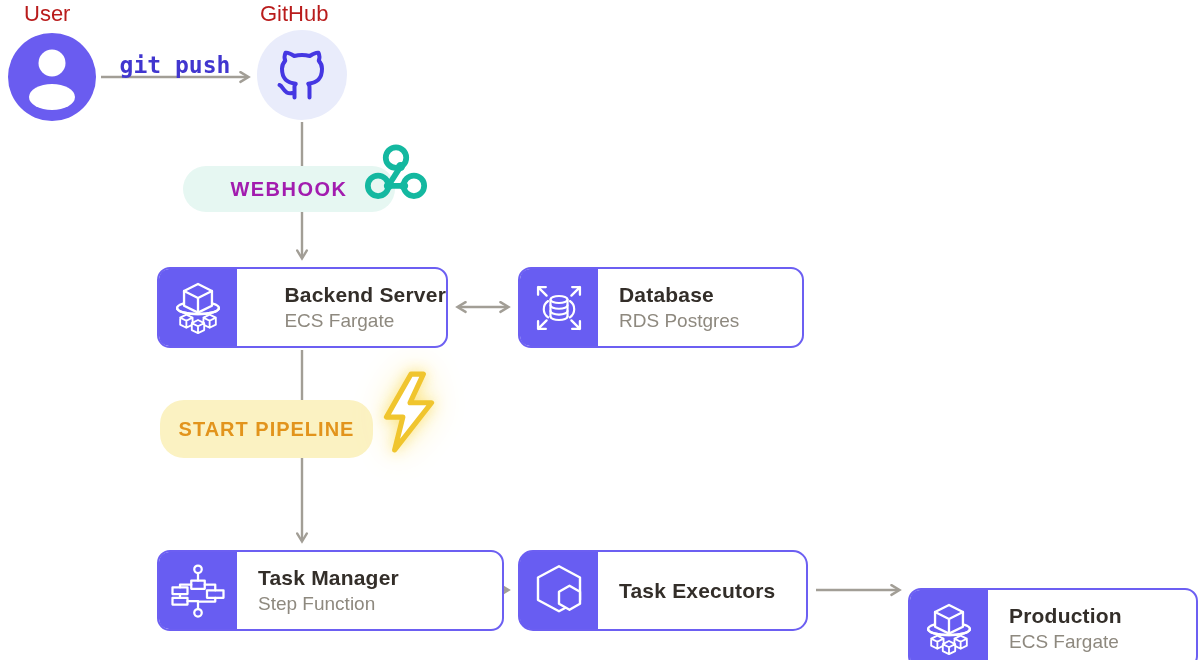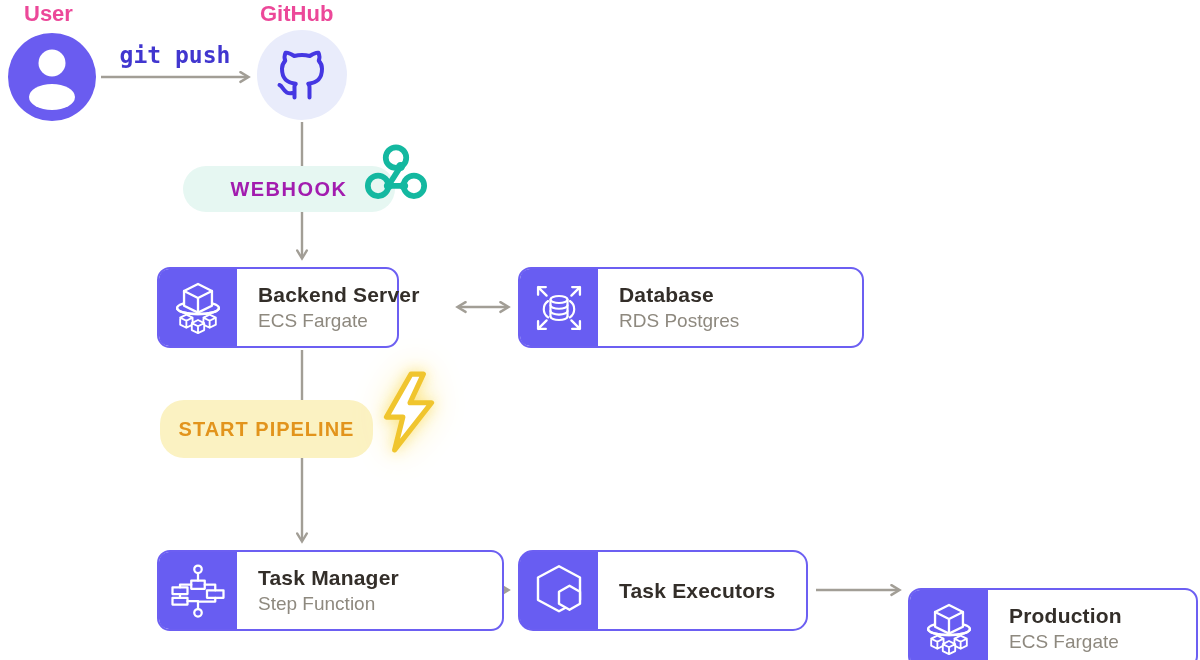--- a/index.html
+++ b/index.html
@@ -2,27 +2,27 @@
 <html><head>
 <meta charset="utf-8">
 <style>
   html,body{margin:0;padding:0;background:#fff;}
   .canvas{
     position:relative;width:1200px;height:660px;background:#ffffff;overflow:hidden;
     font-family:"Liberation Sans", sans-serif;
   }
   .layer{position:absolute;left:0;top:0;}
   
-  .actor-label{position:absolute;font-size:22px;font-weight:700;color:#ec4899;z-index:3;}
+  .actor-label{position:absolute;font-size:22px;font-weight:400;color:#b91c1c;z-index:3;}
   
   .avatar{position:absolute;left:8px;top:33px;width:88px;height:88px;z-index:3;}
   .gh-bubble{position:absolute;left:257px;top:30px;width:90px;height:90px;border-radius:50%;
     background:#e9ecfb;display:flex;align-items:center;justify-content:center;z-index:3;}
   
-  .git-push{position:absolute;left:96px;top:42px;width:158px;text-align:center;
+  .git-push{position:absolute;left:96px;top:52px;width:158px;text-align:center;
     font-family:"DejaVu Sans Mono","Liberation Mono",monospace;font-size:23px;font-weight:700;
     color:#4136cf;z-index:3;}
   
   .connectors{z-index:2;}
   
   .pill{position:absolute;display:flex;align-items:center;justify-content:center;
     font-weight:700;z-index:3;}
   .pill-webhook{left:183px;top:166px;width:212px;height:46px;border-radius:23px;
     background:#e6f7f2;color:#a21caf;font-size:20px;letter-spacing:1.5px;}
   .pill-start{left:160px;top:400px;width:213px;height:58px;border-radius:24px;
@@ -98,41 +98,41 @@
         <line x1="38" y1="70" x2="62" y2="70"></line>
       </g>
       <g fill="#14b8a0">
         <circle cx="57" cy="40" r="7"></circle>
         <circle cx="38" cy="70" r="7"></circle>
         <circle cx="62" cy="70" r="7"></circle>
       </g>
     </svg>
   </div>
 
-  <div class="node" style="left:157px;top:267px;width:242px;">
+  <div class="node" style="left:157px;top:267px;width:291px;justify-content:space-between;">
     <div class="node-icon">
       <svg viewBox="0 0 80 80" width="62" height="62" stroke="#ffffff" fill="none" stroke-linejoin="round" stroke-linecap="round">
         <ellipse cx="40" cy="40" rx="27" ry="8" stroke-width="3"></ellipse>
         <path d="M40 9 L58 18 V37 L40 46 L22 37 V18 Z" fill="#685df2" stroke-width="3"></path>
         <path d="M22 18 L40 27 L58 18 M40 27 V46" stroke-width="3"></path>
         <path d="M13 40 A27 8 0 0 0 67 40" stroke-width="3"></path>
         <g stroke-width="2.4">
           <path d="M25 48.5 L33 52.5 V61.5 L25 65.5 L17 61.5 V52.5 Z M17 52.5 L25 56.5 L33 52.5 M25 56.5 V65.5" fill="#685df2"></path>
           <path d="M55 48.5 L63 52.5 V61.5 L55 65.5 L47 61.5 V52.5 Z M47 52.5 L55 56.5 L63 52.5 M55 56.5 V65.5" fill="#685df2"></path>
           <path d="M40 55.5 L48 59.5 V68.5 L40 72.5 L32 68.5 V59.5 Z M32 59.5 L40 63.5 L48 59.5 M40 63.5 V72.5" fill="#685df2"></path>
         </g>
       </svg>
     </div>
     <div class="node-text">
       <div class="node-title">Backend Server</div>
       <div class="node-subtitle">ECS Fargate</div>
     </div>
   </div>
 
-  <div class="node" style="left:518px;top:267px;width:346px;">
+  <div class="node" style="left:518px;top:267px;width:286px;">
     <div class="node-icon">
       <svg viewBox="0 0 80 80" width="62" height="62" stroke="#ffffff" fill="none" stroke-linejoin="round" stroke-linecap="round">
         <g stroke-width="3">
           <path d="M24 24 L13 13 M13 23 V13 H23"></path>
           <path d="M56 24 L67 13 M57 13 H67 V23"></path>
           <path d="M24 56 L13 67 M13 57 V67 H23"></path>
           <path d="M56 56 L67 67 M67 57 V67 H57"></path>
         </g>
         <g stroke-width="2.8">
           <ellipse cx="40" cy="29" rx="11" ry="4.5"></ellipse>

